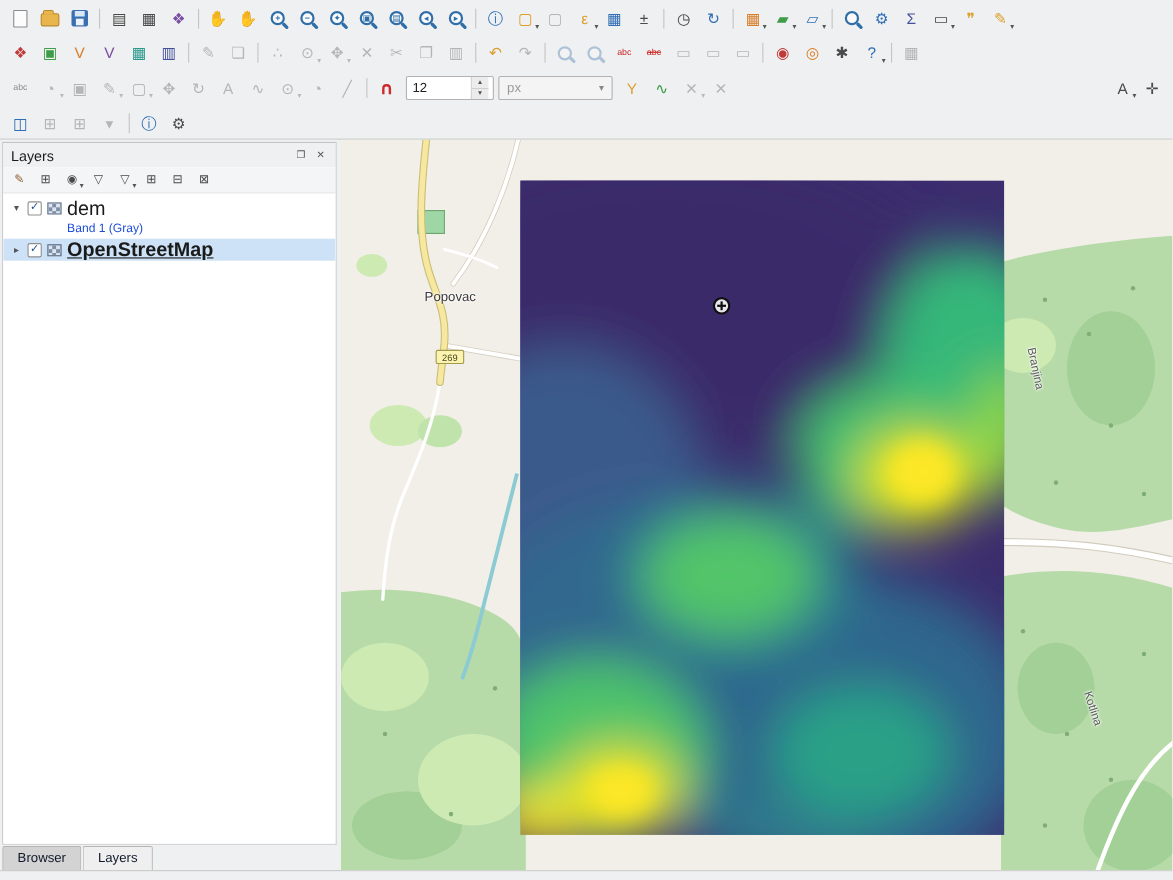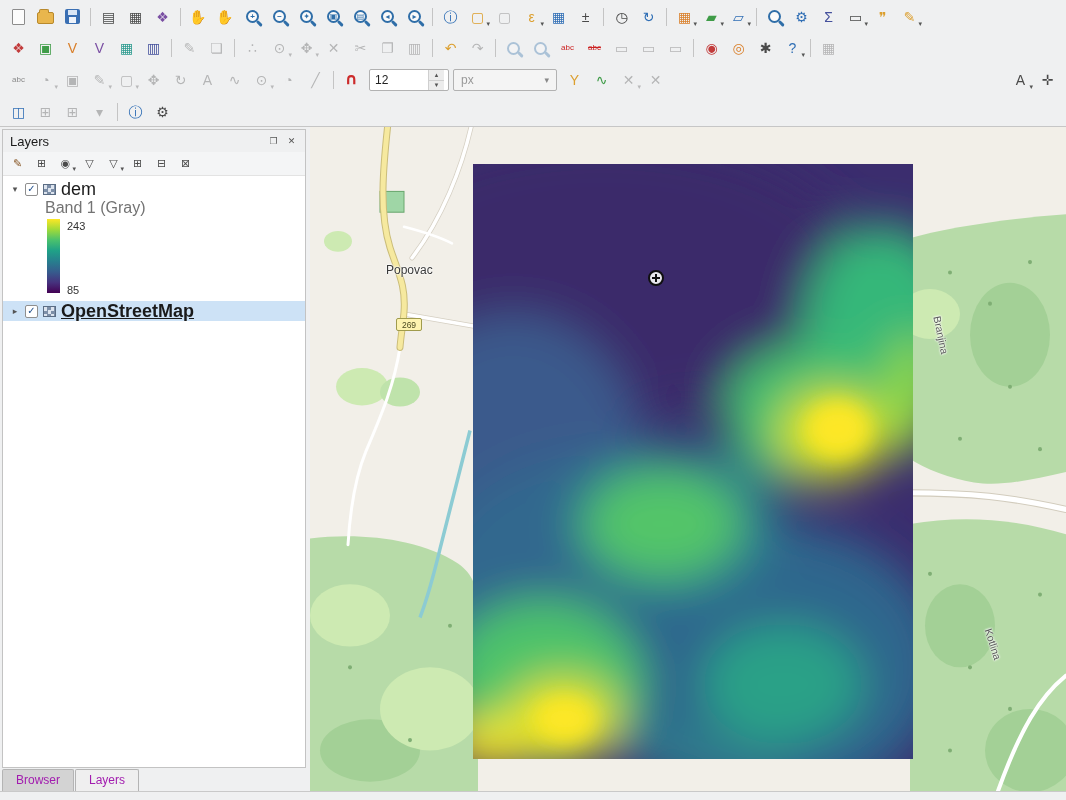--- a/index.html
+++ b/index.html
@@ -68,31 +68,31 @@
   .tree{flex:1;background:#fff;padding-top:3px;font-size:13px;overflow:hidden;position:relative}
   .trow{height:20px;display:flex;align-items:center;gap:5px;padding-left:7px}
   .trow.selected{background:#cde2f6}
   .expander{width:10px;font-size:9px;color:#555;text-align:center}
   .cbx{width:13px;height:13px;border:1px solid #8f8f8f;background:#fff;border-radius:2px;flex:none;
     display:flex;align-items:center;justify-content:center;font-size:10px;color:#1f4e8c;font-weight:bold;line-height:1}
   .licon{width:13px;height:11px;border:1px solid #5b6d84;flex:none;
     background:repeating-conic-gradient(#7d8fa8 0% 25%,#dde4ee 0% 50%);background-size:7px 7px}
   .lname{font-size:18px}
   .lname.osm{font-weight:bold;text-decoration:underline}
-  .band-label{padding-left:42px;height:18px;display:flex;align-items:center;font-size:16px;color:#737373}
+  .band-label{padding-left:58px;height:18px;display:flex;align-items:center;font-size:11px;color:#1d4ed8}
   .legend{position:relative;height:78px;margin:2px 0 4px 44px}
   .grad{width:13px;height:74px;
     background:linear-gradient(#fde725,#a0da39,#4ac16d,#1fa187,#277f8e,#365c8d,#46327e,#440154)}
   .gmax{position:absolute;left:20px;top:1px;font-size:11px;color:#333}
   .gmin{position:absolute;left:20px;bottom:1px;font-size:11px;color:#333}
 
   
   #dock-tabs{height:23px;display:flex;align-items:flex-end;padding-left:2px;background:#eff0f1;flex:none}
   .dtab{padding:3px 13px 4px;font-size:12px;border:1px solid #b4b4b4;border-bottom:none;
-    background:#d3d3d3;color:#a21caf;border-radius:2px 2px 0 0;margin-right:1px}
+    background:#d3d3d3;color:#0f172a;border-radius:2px 2px 0 0;margin-right:1px}
   .dtab.active{background:#efefef;position:relative;top:0}
 
   
   #map{flex:1;position:relative;overflow:hidden;background:#f2efe8;margin-left:4px}
   #osm-svg{position:absolute;left:0;top:0;width:100%;height:100%}
   #dem{position:absolute;left:163px;top:37px;width:440px;height:595px}
   .map-label{position:absolute;color:#3a3a3a;font-size:12px;
     text-shadow:0 0 2px #fff,0 0 2px #fff,0 0 3px #fff;white-space:nowrap}
   #lbl-popovac{left:76px;top:136px}
   #lbl-branjina{left:633px;top:188px;transform:rotate(78deg);transform-origin:left top;font-size:10.5px;color:#5a5a5a}
@@ -487,25 +487,20 @@
             </span>
           </div>
         <div class="tree">
           <div class="trow">
             <span class="expander">▾</span>
             <span class="cbx">✓</span>
             <span class="licon"></span>
             <span class="lname">dem</span>
           </div>
           <div class="band-label">Band 1 (Gray)</div>
-          <div class="legend">
-            <div class="grad"></div>
-            <span class="gmax">243</span>
-            <span class="gmin">85</span>
-          </div>
           <div class="trow selected">
             <span class="expander">▸</span>
             <span class="cbx">✓</span>
             <span class="licon"></span>
             <span class="lname osm">OpenStreetMap</span>
           </div>
         </div>
       </div>
       <div id="dock-tabs">
 

